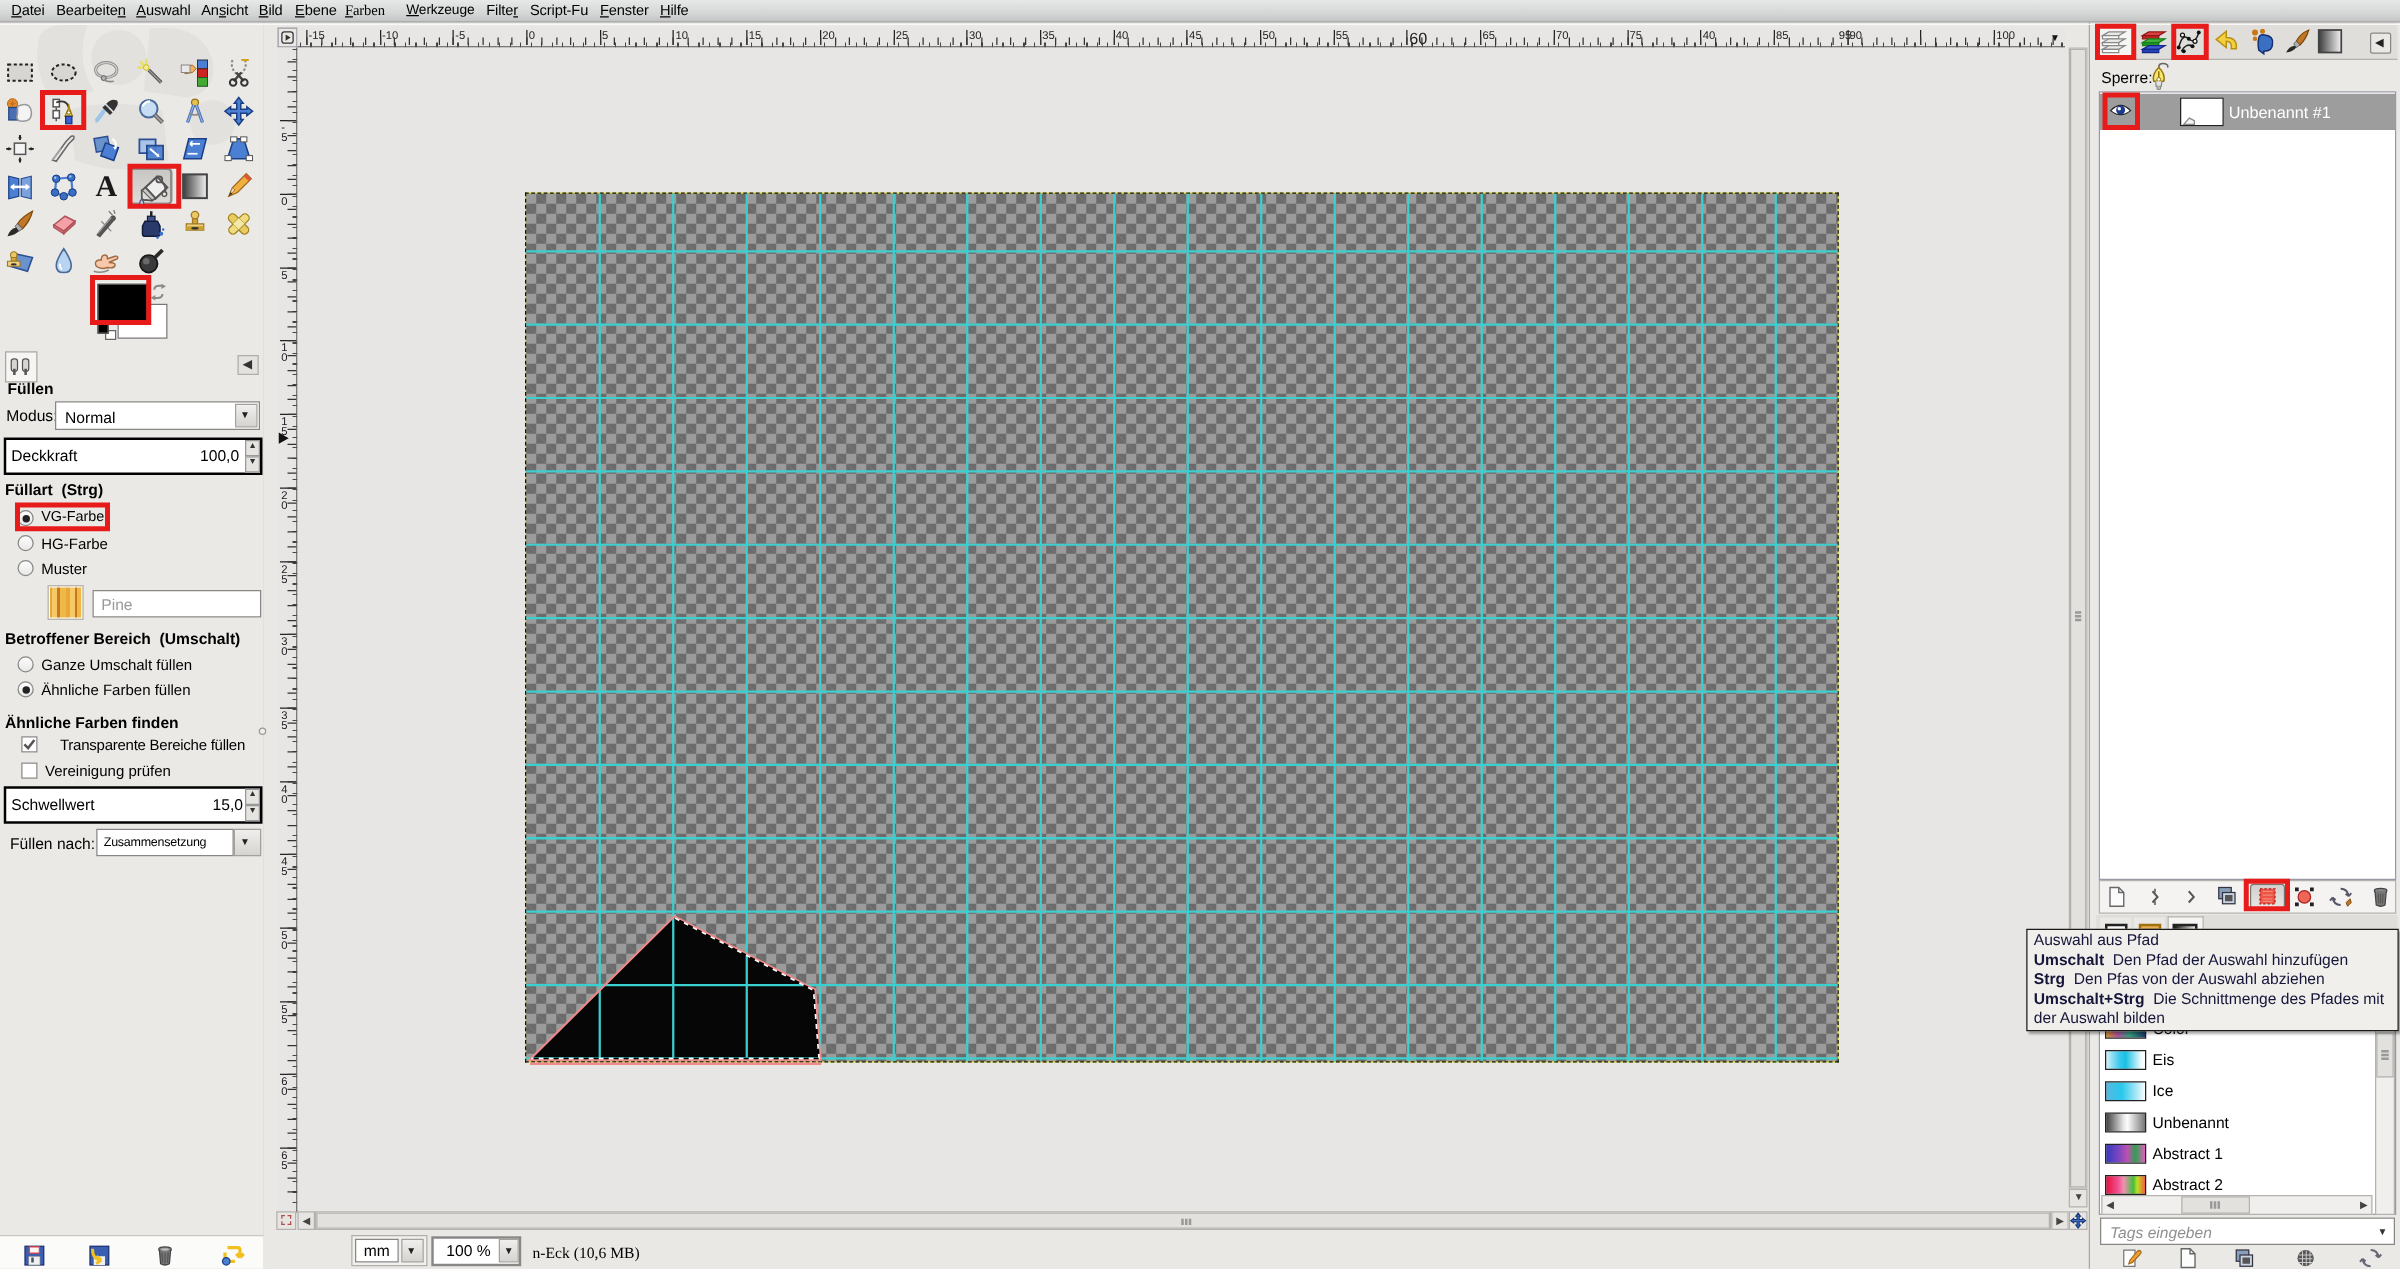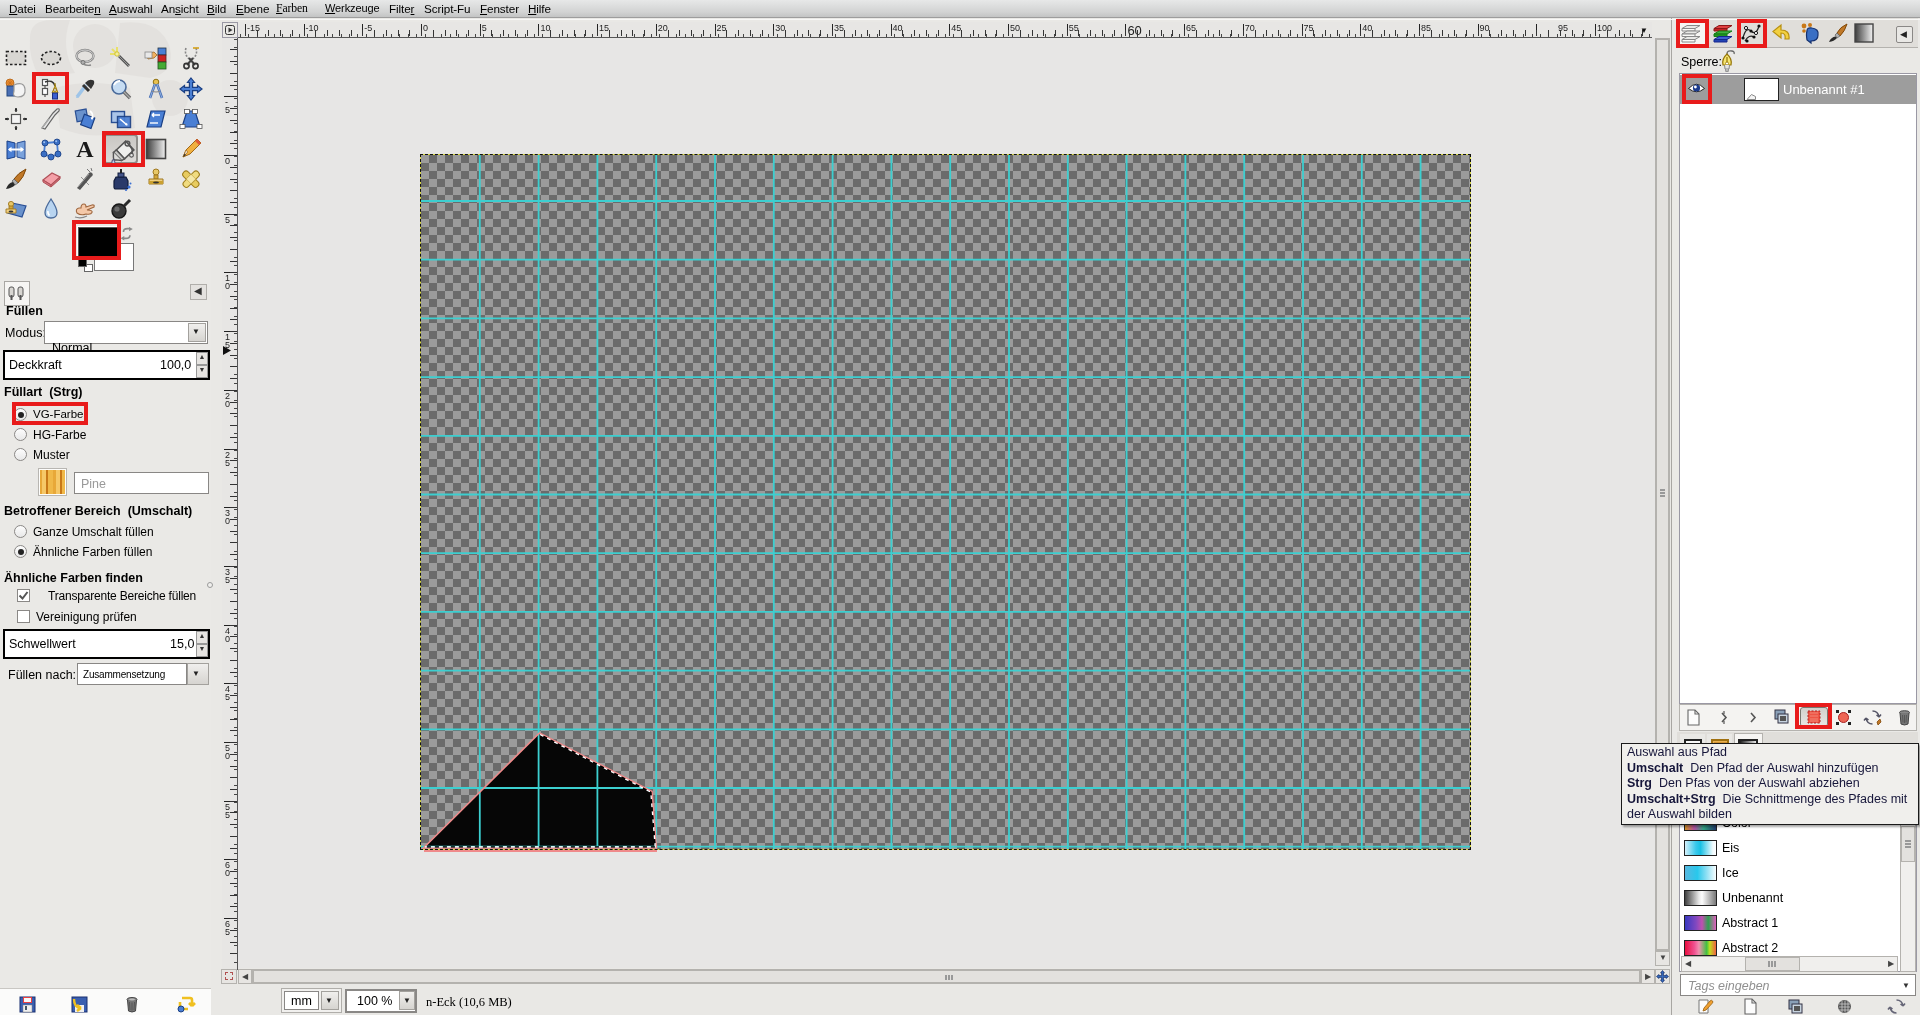--- a/index.html
+++ b/index.html
@@ -254,21 +254,21 @@
     <rect x="1" y="2" width="5" height="10" rx="2" fill="#d8d6d2" stroke="#555" stroke-width="1"></rect>
     <rect x="2.5" y="10" width="2" height="5" fill="#555"></rect>
     <rect x="10" y="2" width="5" height="10" rx="2" fill="#d8d6d2" stroke="#555" stroke-width="1"></rect>
     <rect x="11.5" y="10" width="2" height="5" fill="#555"></rect>
   </svg>
 <div style="left:190px;top:284px;width:17px;height:16px;background:#e4e2df;border:1px solid #b0aeaa;"></div>
 <span style="left:194px;top:285px;font-size:10px;color:#333;">◀</span>
 <span class="bold lbl" style="left:6px;top:304px;font-size:12.5px;">Füllen</span>
 <span class="lbl" style="left:5px;top:326px;font-size:12.5px;">Modus:</span>
 <div style="left:44px;top:321px;width:164px;height:23px;background:#fff;border:1px solid #898785;"></div>
-<span class="lbl" style="left:52px;top:341px;font-size:12.5px;">Normal</span>
+<span class="lbl" style="left:52px;top:327px;font-size:12.5px;">Normal</span>
 <div style="left:188px;top:323px;width:18px;height:19px;background:linear-gradient(#f0efed,#d6d4d0);border:1px solid #a3a19d;"></div>
 <span style="left:192px;top:327px;font-size:8px;color:#222;">▼</span>
 <div style="left:3px;top:350px;width:207px;height:30px;background:#fff;border:2px solid #000;"></div>
 <span class="lbl" style="left:9px;top:358px;font-size:12.5px;">Deckkraft</span>
 <span class="lbl" style="left:160px;top:358px;font-size:12.5px;">100,0</span>
 <div style="left:196px;top:352px;width:12px;height:13px;background:#e6e4e1;border:1px solid #999;"></div>
 <span style="left:198.5px;top:353px;font-size:7px;color:#333;">▲</span>
 <div style="left:196px;top:365px;width:12px;height:13px;background:#e6e4e1;border:1px solid #999;"></div>
 <span style="left:198.5px;top:366px;font-size:7px;color:#333;">▼</span>
 <span class="bold lbl" style="left:4px;top:385px;font-size:12.5px;">Füllart&nbsp; (Strg)</span>
@@ -378,21 +378,21 @@
 <span class="lbl" style="left:1244.8px;top:23px;font-size:9px;color:#222;">70</span>
 <div style="left:1301.5px;top:24px;width:1px;height:12px;background:#222;"></div>
 <span class="lbl" style="left:1303.5px;top:23px;font-size:9px;color:#222;">75</span>
 <div style="left:1360.2px;top:24px;width:1px;height:12px;background:#222;"></div>
 <span class="lbl" style="left:1362.2px;top:23px;font-size:9px;color:#222;">40</span>
 <div style="left:1418.9px;top:24px;width:1px;height:12px;background:#222;"></div>
 <span class="lbl" style="left:1420.9px;top:23px;font-size:9px;color:#222;">85</span>
 <div style="left:1477.6px;top:24px;width:1px;height:12px;background:#222;"></div>
 <span class="lbl" style="left:1479.6px;top:23px;font-size:9px;color:#222;">90</span>
 <div style="left:1536.3px;top:24px;width:1px;height:12px;background:#222;"></div>
-<span class="lbl" style="left:1541px;top:23px;font-size:9px;color:#222;padding-left:17px;">95</span>
+<span class="lbl" style="left:1454px;top:23px;font-size:9px;color:#222;padding-left:17px;">95</span>
 <div style="left:1595.0px;top:24px;width:1px;height:12px;background:#222;"></div>
 <span class="lbl" style="left:1597.0px;top:23px;font-size:9px;color:#222;">100</span>
 <div style="left:244.9px;top:30px;width:1px;height:6px;background:#333;"></div>
 <div style="left:256.6px;top:30px;width:1px;height:6px;background:#333;"></div>
 <div style="left:268.4px;top:30px;width:1px;height:6px;background:#333;"></div>
 <div style="left:280.1px;top:30px;width:1px;height:6px;background:#333;"></div>
 <div style="left:291.9px;top:30px;width:1px;height:6px;background:#333;"></div>
 <div style="left:303.6px;top:30px;width:1px;height:6px;background:#333;"></div>
 <div style="left:315.3px;top:30px;width:1px;height:6px;background:#333;"></div>
 <div style="left:327.1px;top:30px;width:1px;height:6px;background:#333;"></div>

